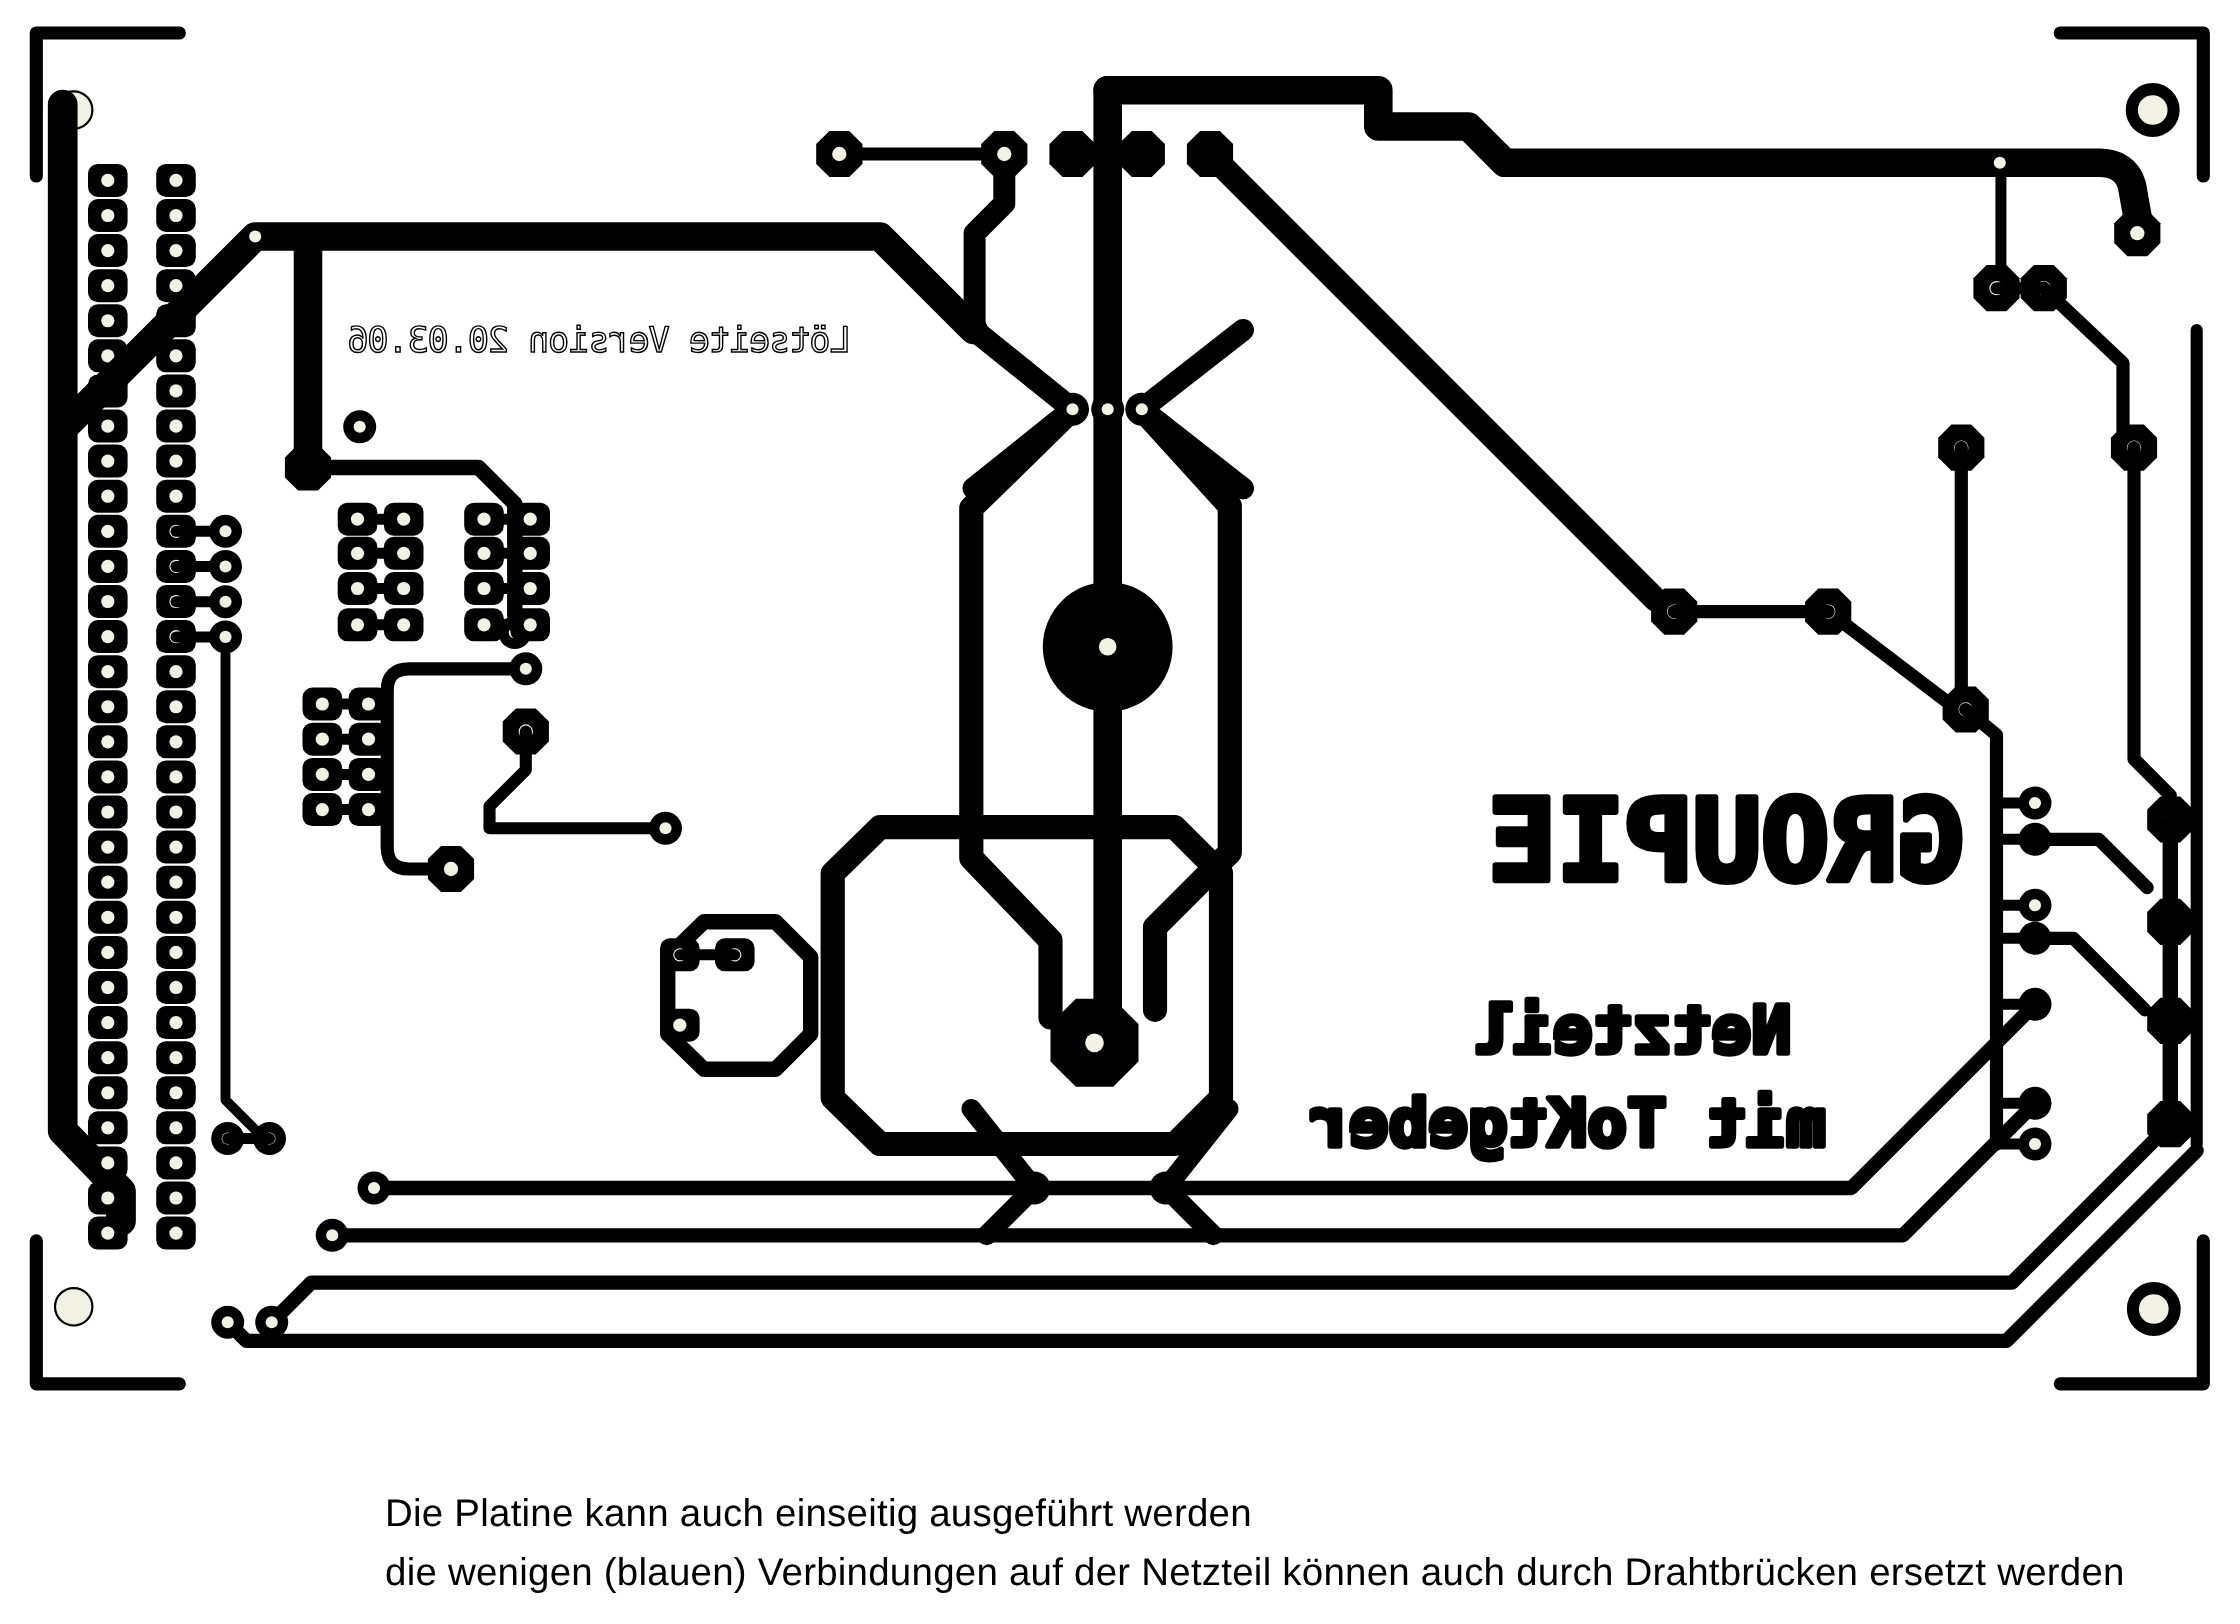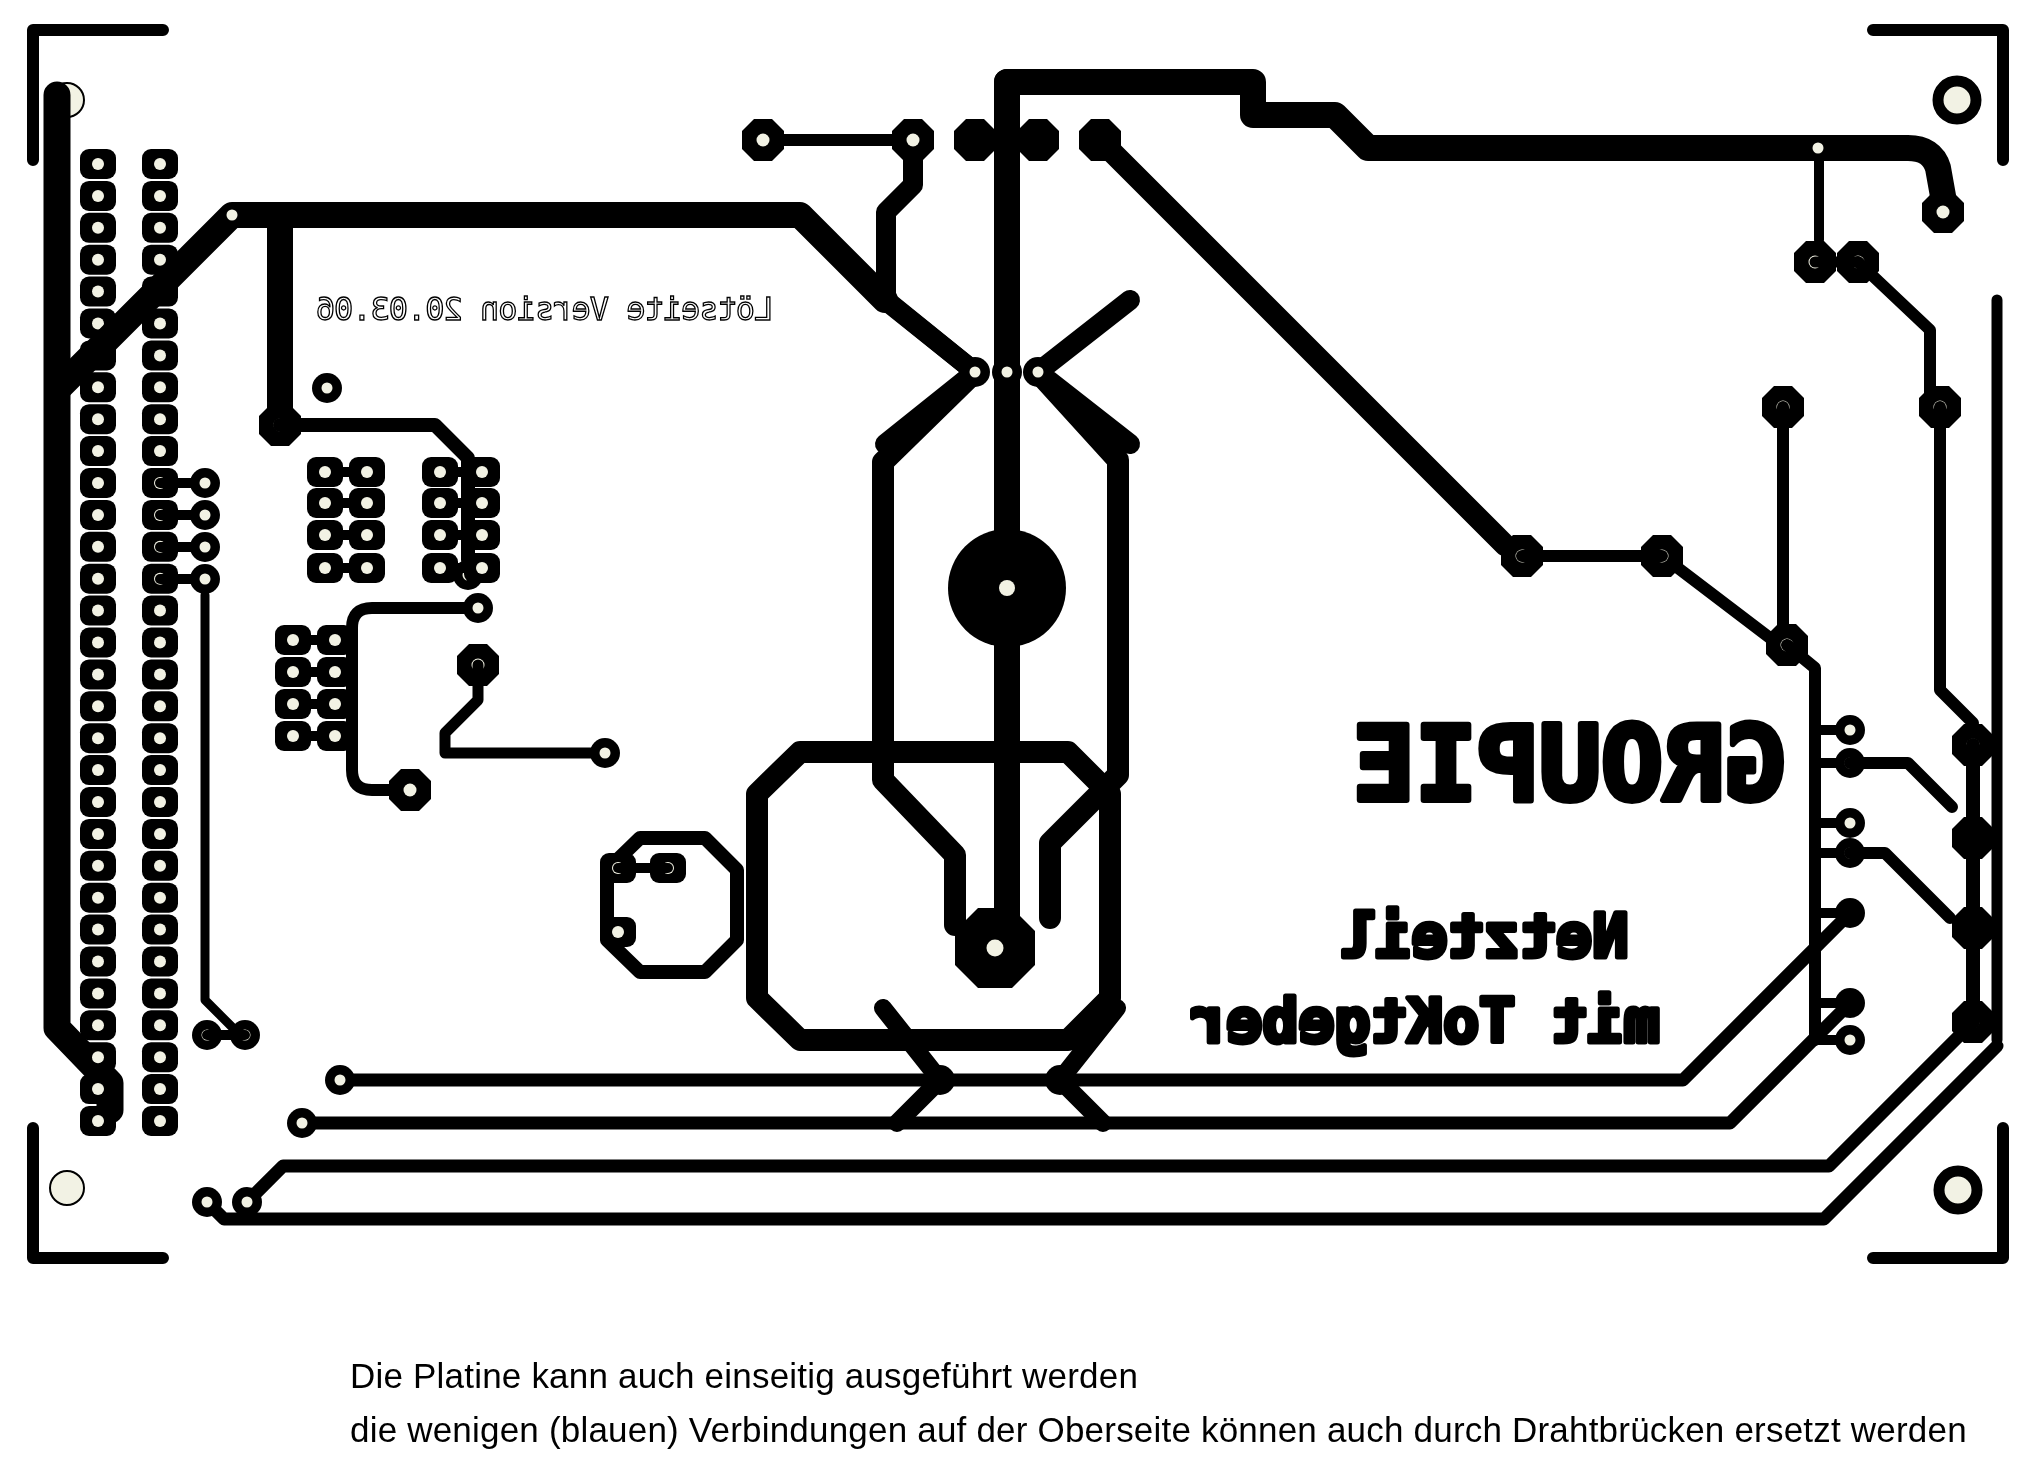--- a/index.html
+++ b/index.html
@@ -310,13 +310,13 @@
 
   <g>
     <text class="pcbtext-thin" font-size="32" text-anchor="middle" transform="translate(545,320) scale(-1,1)">Lötseite Version 20.03.06</text>
     <text class="pcbtext-bold" font-size="103" stroke-width="6" text-anchor="middle" transform="translate(1570,800) scale(-1,1)">GROUPIE</text>
     <text class="pcbtext-bold" font-size="60" stroke-width="5" text-anchor="middle" transform="translate(1484,957) scale(-1,1)">Netzteil</text>
     <text class="pcbtext-bold" font-size="60" stroke-width="5" text-anchor="middle" transform="translate(1425,1042) scale(-1,1)">mit ToKtgeber</text>
   </g>
 </svg>
 
 <div class="caption" id="cap1">Die Platine kann auch einseitig ausgeführt werden</div>
-<div class="caption" id="cap2">die wenigen (blauen) Verbindungen auf der Oberseite können auch durch Drahtbrücken ersetzt werden</div>
+<div class="caption" id="cap2">die wenigen (blauen) Verbindungen auf der Netzteil können auch durch Drahtbrücken ersetzt werden</div>
 
 </body></html>

